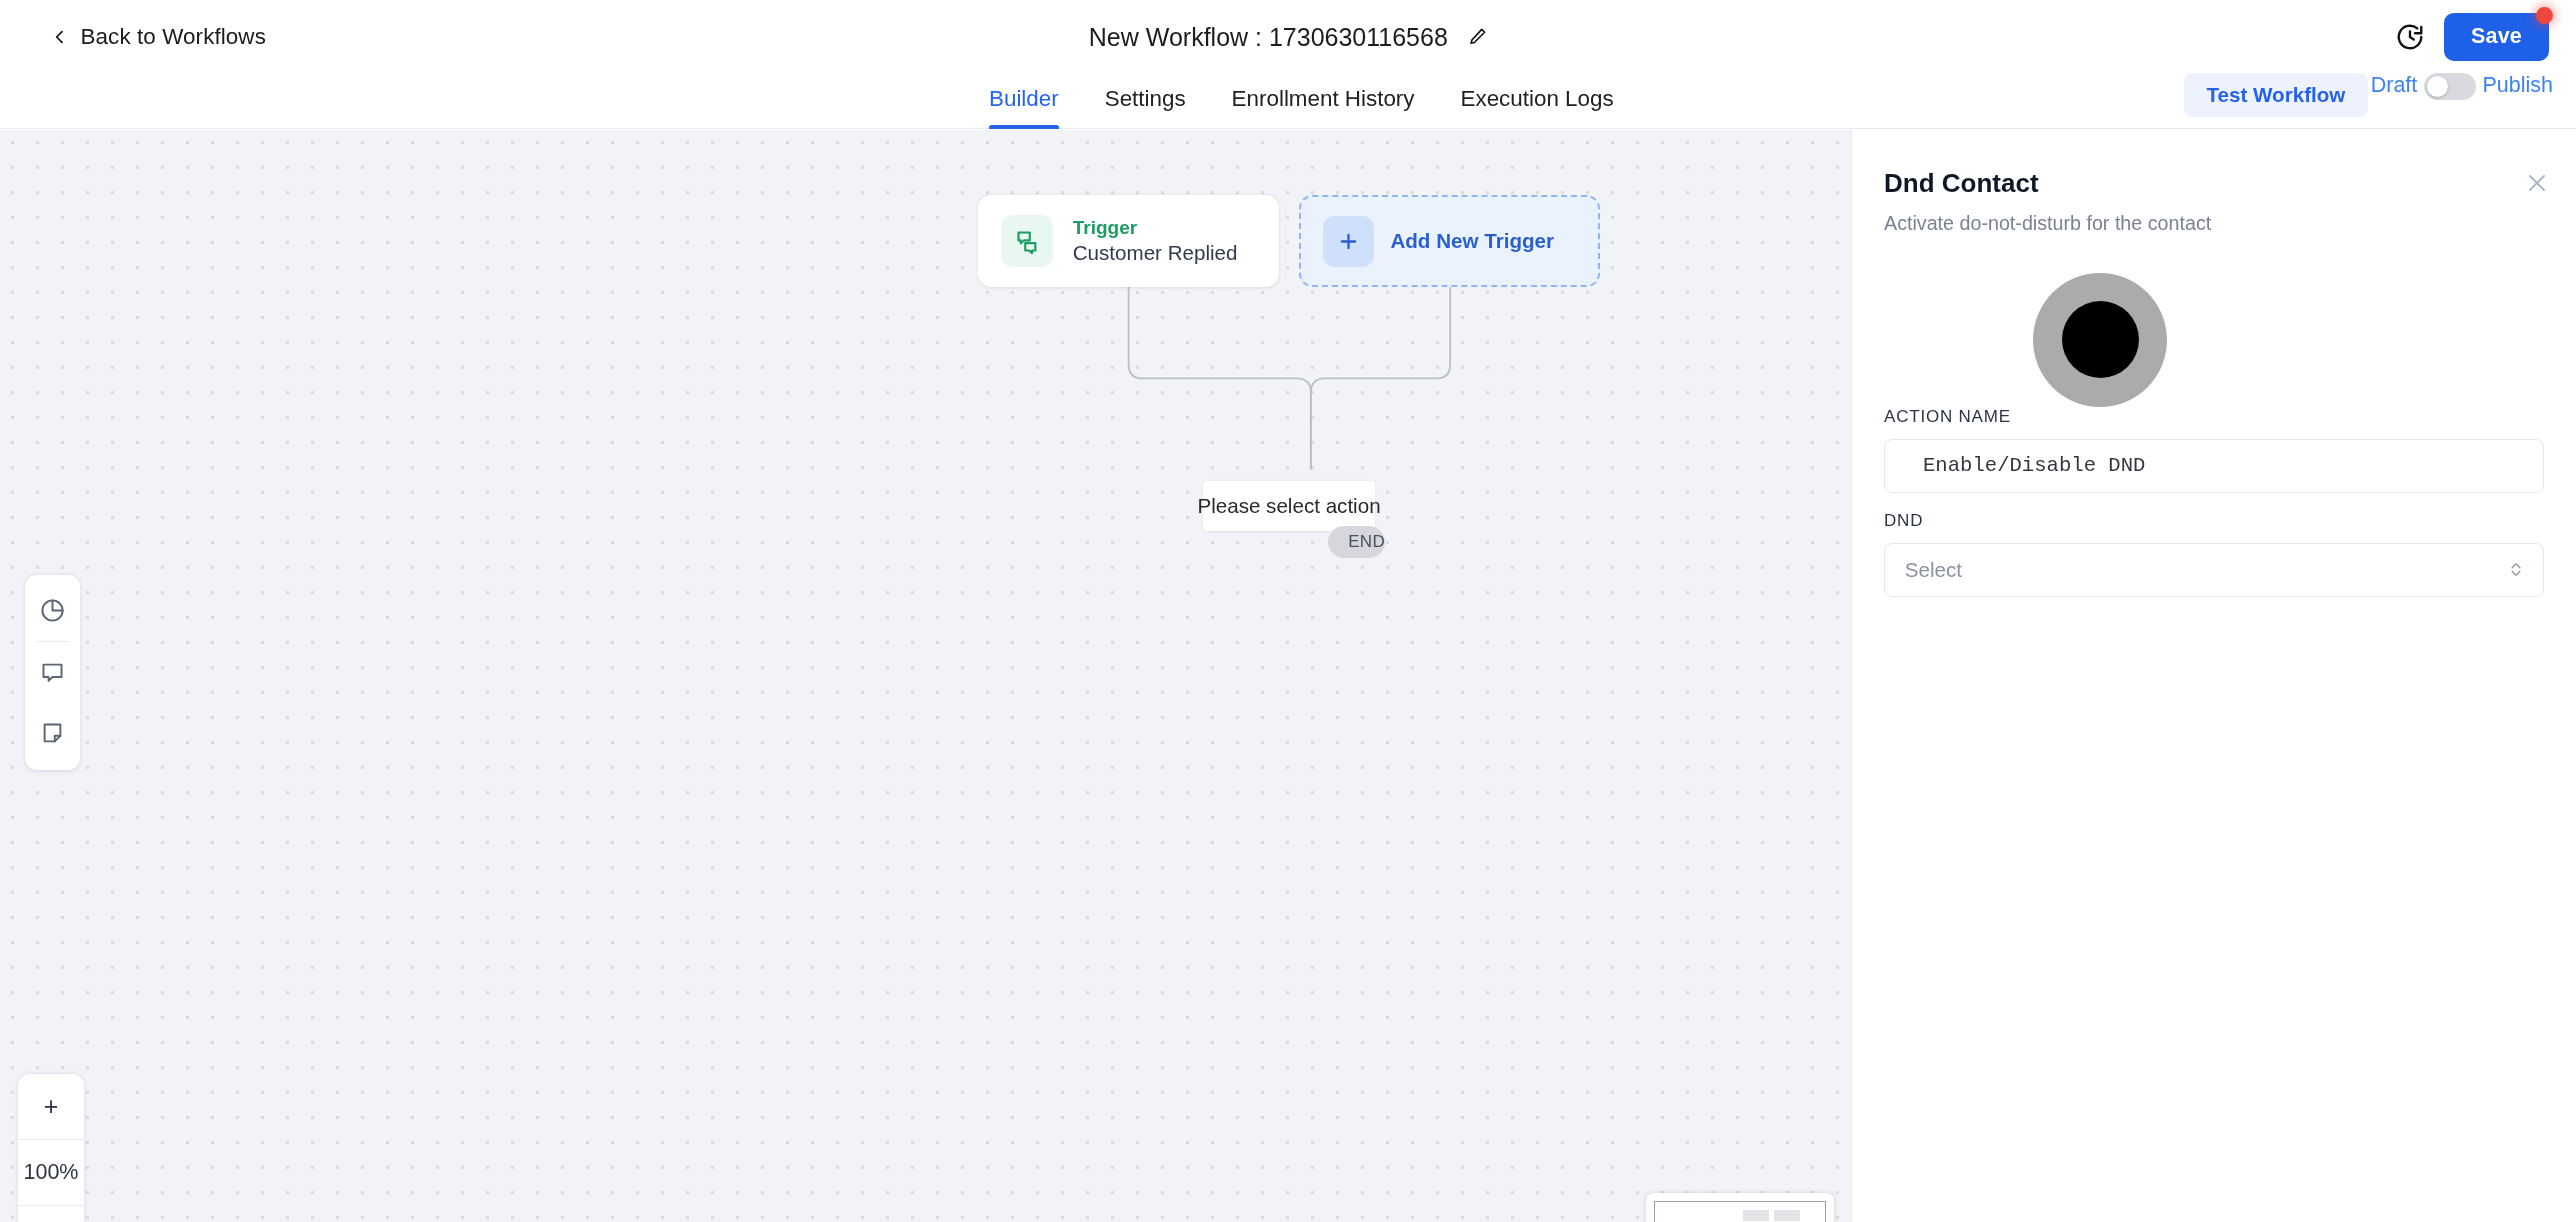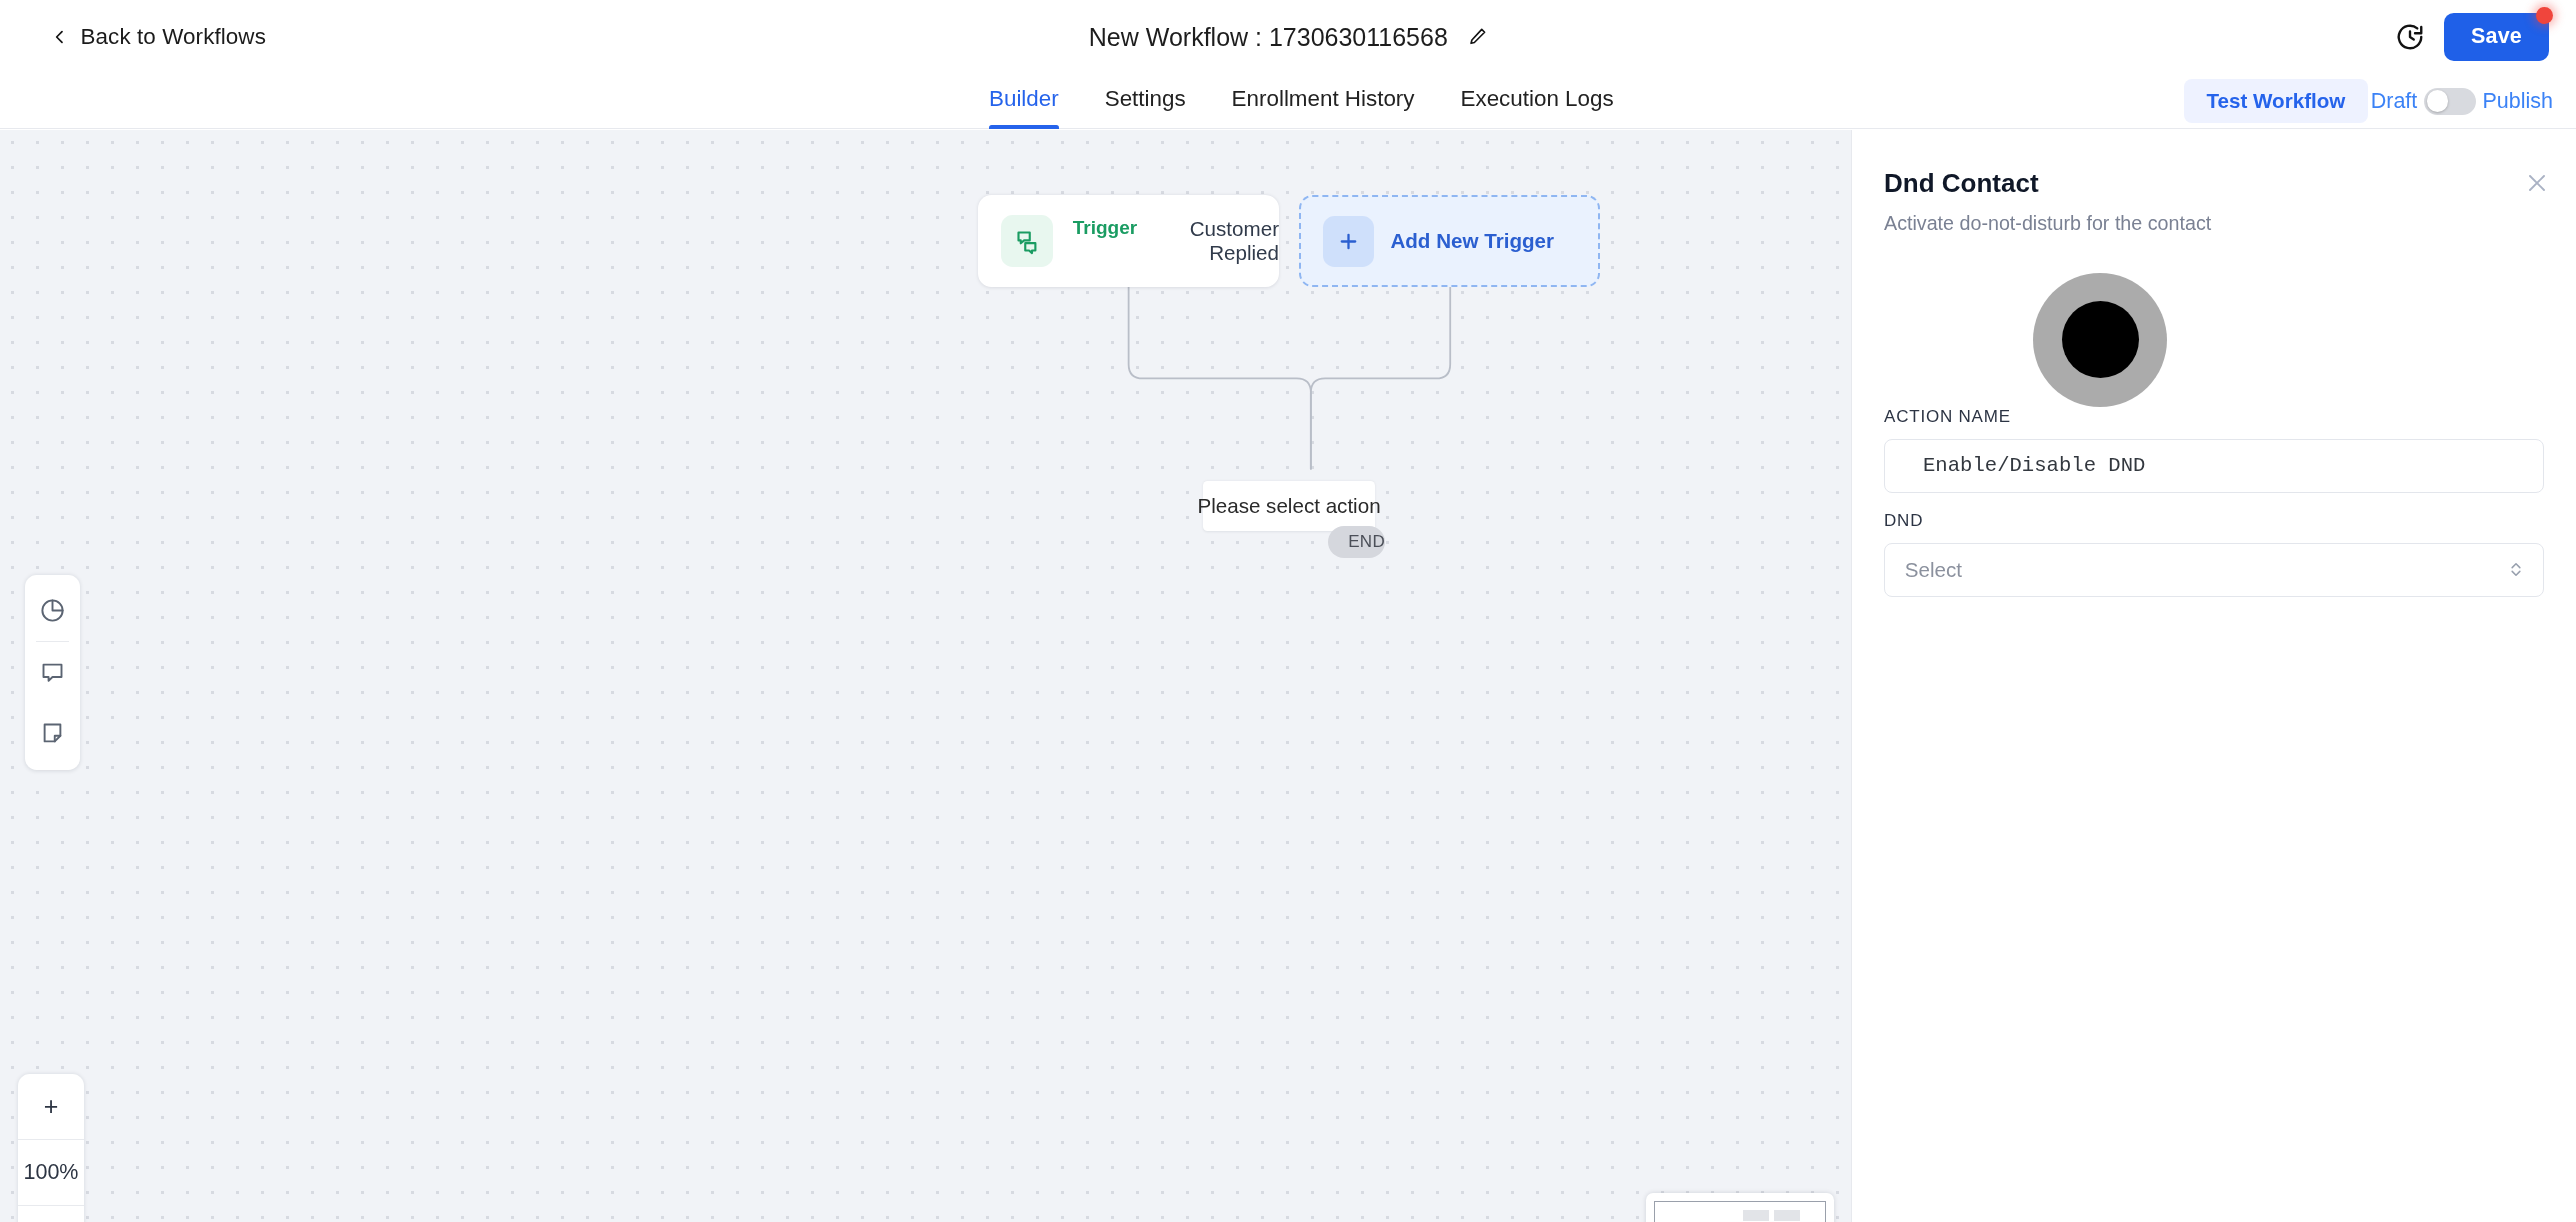--- a/index.html
+++ b/index.html
@@ -58,21 +58,21 @@
     position: relative; font-size: 22.4px; color: #222; padding: 12.5px 23px 0 23px;
     cursor: pointer; white-space: nowrap; height: 56px;
   }
   .tab.active { color: #2563eb; font-weight: 500; }
   .tab.active::after {
     content:""; position: absolute; left: 23px; right: 23px; bottom: 0;
     height: 4.5px; background: #2563eb; border-radius: 2.7px 2.7px 0 0;
   }
   .tabbar-right {
     position: absolute; right: 23px; top: 0; height: 56px;
-    display: flex; align-items: center; gap: 3px;
+    display: flex; align-items: flex-start; gap: 3px;
   }
   .test-wf-btn {
     background: #eef2ff; color: #2563eb; font-size: 20.6px; font-weight: 700;
     border: none; border-radius: 8px; padding: 9.8px 22.4px; cursor: pointer;
     font-family: inherit;
   }
   .draft-label, .publish-label { font-size: 21.5px; color: #3b82f6; }
   .toggle {
     width: 52px; height: 27px; background: #d8dadf; border-radius: 14.3px;
     position: relative; cursor: pointer; margin: 0 3.6px;
@@ -94,21 +94,21 @@
   
   .node-trigger {
     position: absolute; left: 978px; top: 65px; width: 301px; height: 92px;
     background: #fff; border-radius: 13.4px; box-shadow: 0 0.9px 3.6px rgba(16,24,40,.10);
     display: flex; align-items: center; padding-left: 23px; gap: 19.7px; cursor: pointer;
   }
   .trigger-icon-box {
     width: 52px; height: 52px; border-radius: 11.6px; background: #e8f7ef;
     display: flex; align-items: center; justify-content: center; flex: none;
   }
-  .trigger-texts { display: flex; flex-direction: row; gap: 2.7px; text-align: right; }
+  .trigger-texts { display: flex; flex-direction: column; gap: 2.7px; }
   .trigger-kind { font-size: 19px; font-weight: 700; color: #1a9c62; line-height: 1.15; }
   .trigger-name { font-size: 20.6px; color: #313b4b; line-height: 1.15; }
 
   .node-add-trigger {
     position: absolute; left: 1299px; top: 65px; width: 301px; height: 92px;
     background: #eaf2fe; border: 2.2px dashed #8fb6f2; border-radius: 13.4px;
     display: flex; align-items: center; padding-left: 22.4px; gap: 16px; cursor: pointer;
   }
   .plus-box {
     width: 51px; height: 51px; border-radius: 11.6px; background: #cfe0fb;

